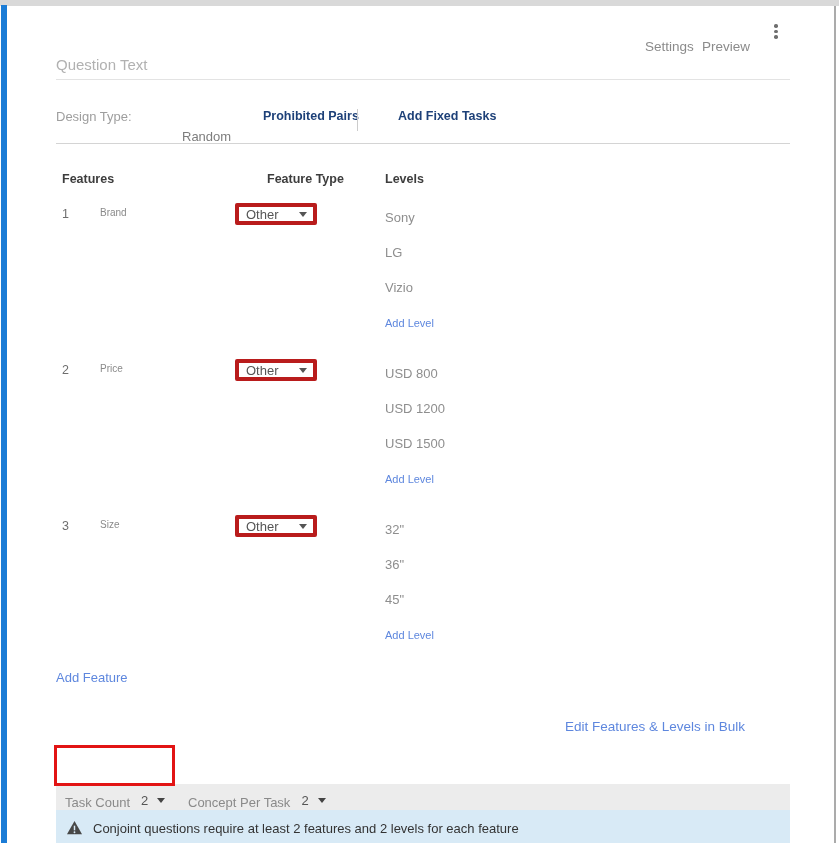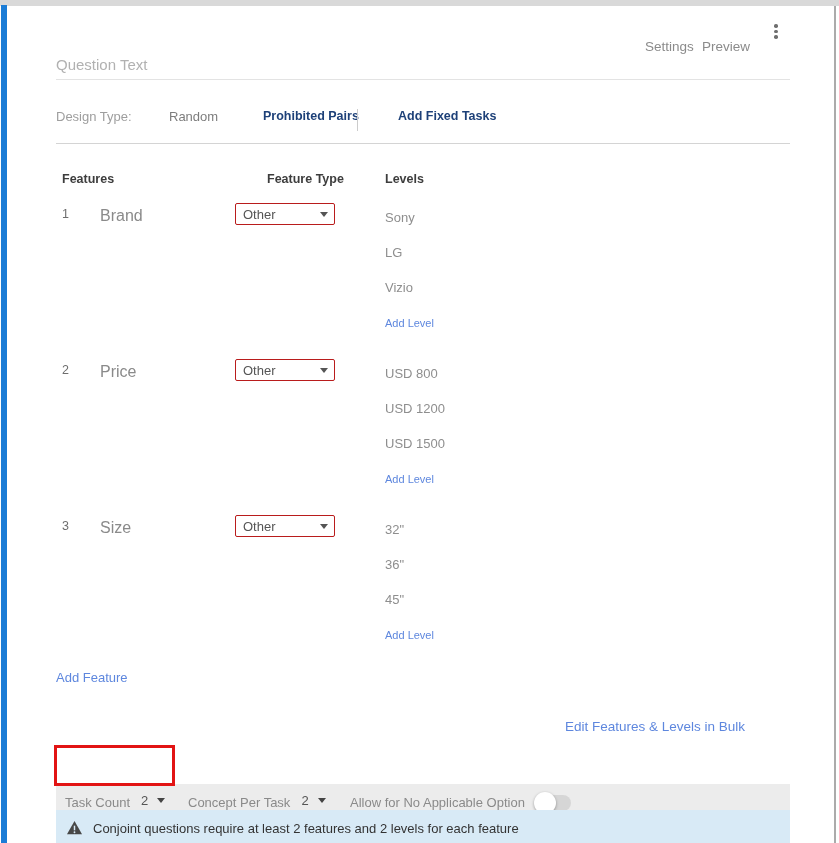--- a/index.html
+++ b/index.html
@@ -15,36 +15,36 @@
   .hdr-preview { left:702px; }
   .kebab { position:absolute; left:770px; top:24px; width:12px; display:flex; flex-direction:column; align-items:center; gap:2px; cursor:pointer; }
   .kebab i { width:3.5px; height:3.5px; border-radius:50%; background:#6f6f6f; }
 
   .question-input { position:absolute; left:56px; top:50px; width:734px; height:30px; border:none; outline:none; border-bottom:1px solid #e3e3e3; font-size:15px; color:#555; font-family:inherit; background:transparent; }
   .question-input::placeholder { color:#b1b1b1; opacity:1; }
 
   .design-row { position:absolute; left:0; top:109px; width:727px; height:20px; font-size:13px; }
   .design-row > span { position:absolute; top:0; }
   .design-label { left:56px; color:#9e9e9e; }
-  .design-value { left:169px; color:#7d7d7d; cursor:pointer; }
+  .design-value { left:182px; color:#7d7d7d; cursor:pointer;margin-top:20px; }
   .design-link { color:#1d4078; font-weight:bold; font-size:12.5px; cursor:pointer; }
   .link-prohibited { left:263px; }
   .link-fixed { left:398px; }
   .v-divider { position:absolute; left:357px; top:-2px; width:1px; height:22px; background:#ccc; }
 
   .h-rule { position:absolute; left:56px; top:143px; width:734px; height:1px; background:#d4d4d4; }
 
   .tbl-head { position:absolute; top:172px; font-size:12.5px; font-weight:bold; color:#3d3d3d; }
   .th-features { left:62px; } .th-type { left:235px;margin-left:32px; } .th-levels { left:385px; }
 
   .feature-row { position:absolute; left:56px; width:734px; height:150px; }
   .row-1 { top:203px; } .row-2 { top:359px; } .row-3 { top:515px; }
   .row-index { position:absolute; left:6px; top:4px; font-size:12.5px; color:#6e6e6e; }
-  .row-name { position:absolute; left:44px; top:4px; font-size:16px; color:#8a8a8a; cursor:pointer; }
-  .type-select { position:absolute; left:179px; top:0; width:100px; height:22px; border:1px solid #b91c1c; border-radius:2px; background:#fff; display:flex; align-items:center; justify-content:space-between; padding:0 6px 0 7px; cursor:pointer; }
+  .row-name { position:absolute; left:44px; top:4px; font-size:10px; color:#8a8a8a; cursor:pointer; }
+  .type-select { position:absolute; left:179px; top:0; width:82px; height:22px; border:4px solid #b91c1c; border-radius:2px; background:#fff; display:flex; align-items:center; justify-content:space-between; padding:0 6px 0 7px; cursor:pointer; }
   .type-select .val { font-size:13px; color:#555; }
   .type-select .arrow { width:0; height:0; border-left:4px solid transparent; border-right:4px solid transparent; border-top:5px solid #555; }
   .levels-col { position:absolute; left:329px; top:3px; }
   .level-item { height:35px; line-height:24px; font-size:13px; color:#8e8e8e; cursor:pointer; }
   .add-level { height:35px; line-height:24px; font-size:11px; color:#5e87de; cursor:pointer; }
 
   .add-feature { position:absolute; left:56px; top:670px; font-size:13px; color:#5e87de; cursor:pointer; }
   .bulk-link { position:absolute; left:56px; top:719px; width:689px; text-align:right; font-size:13.5px; color:#5e87de; cursor:pointer; }
 
   .task-bar { position:absolute; left:56px; top:748px; width:734px; height:37px; background:#ececec;margin-top:36px; }
@@ -151,26 +151,20 @@
       <span class="dd-arrow"></span>
     </span>
   </div>
   <div class="bar-group g-concept">
     <span class="bar-label">Concept Per Task</span>
     <span class="dd">
       <span class="dd-val">2</span>
       <span class="dd-arrow"></span>
     </span>
   </div>
-  <div class="bar-group g-toggle">
-    <span class="bar-label">Allow for No Applicable Option</span>
-    <span class="toggle">
-        <span class="knob"></span>
-      </span>
-  </div>
 </div>
 
 <div class="highlight-box"></div>
 
 <div class="warning-bar">
   <svg class="warn-icon" viewBox="0 0 24 24">
     <path d="M12 1.5 L23.3 21.5 H0.7 Z" fill="#474747"></path>
     <rect x="10.9" y="8.5" width="2.2" height="7" fill="#d8eaf6"></rect>
     <circle cx="12" cy="18.4" r="1.4" fill="#d8eaf6"></circle>
   </svg>

